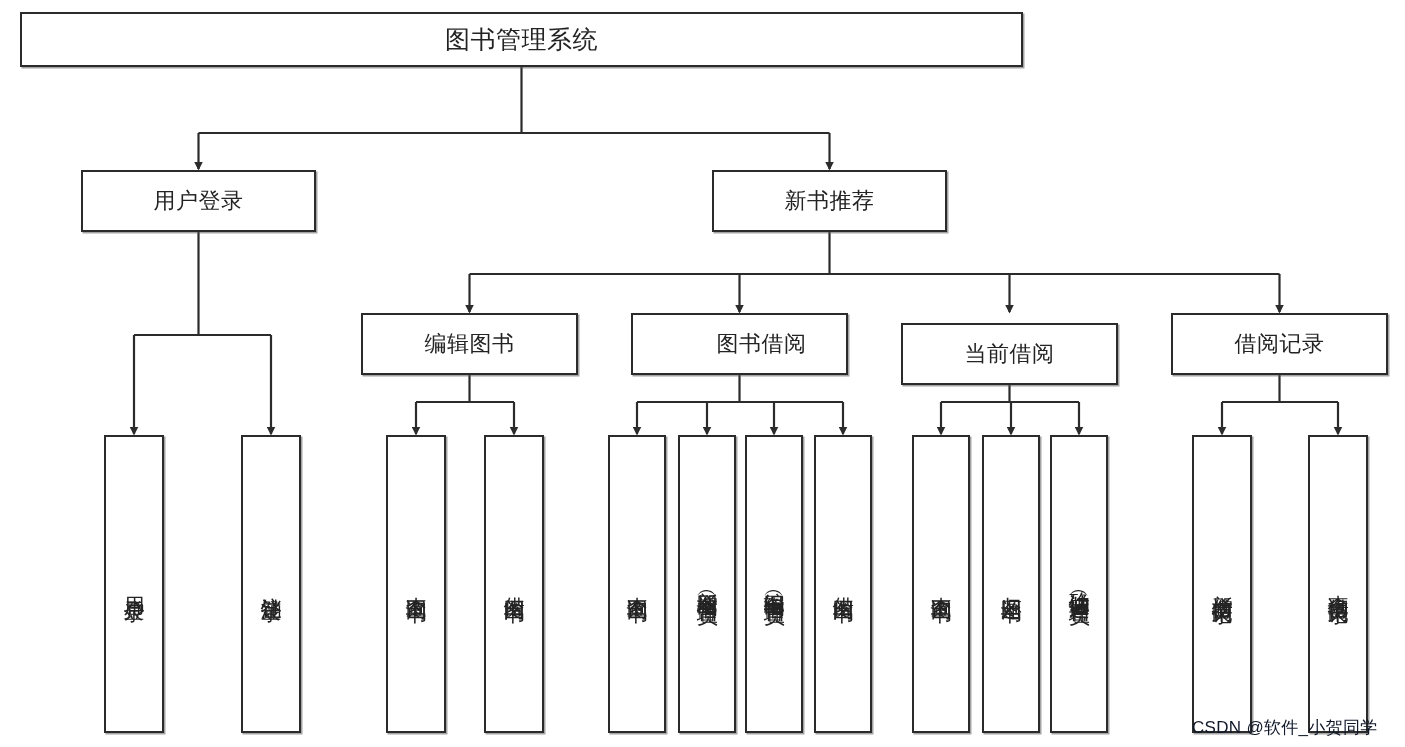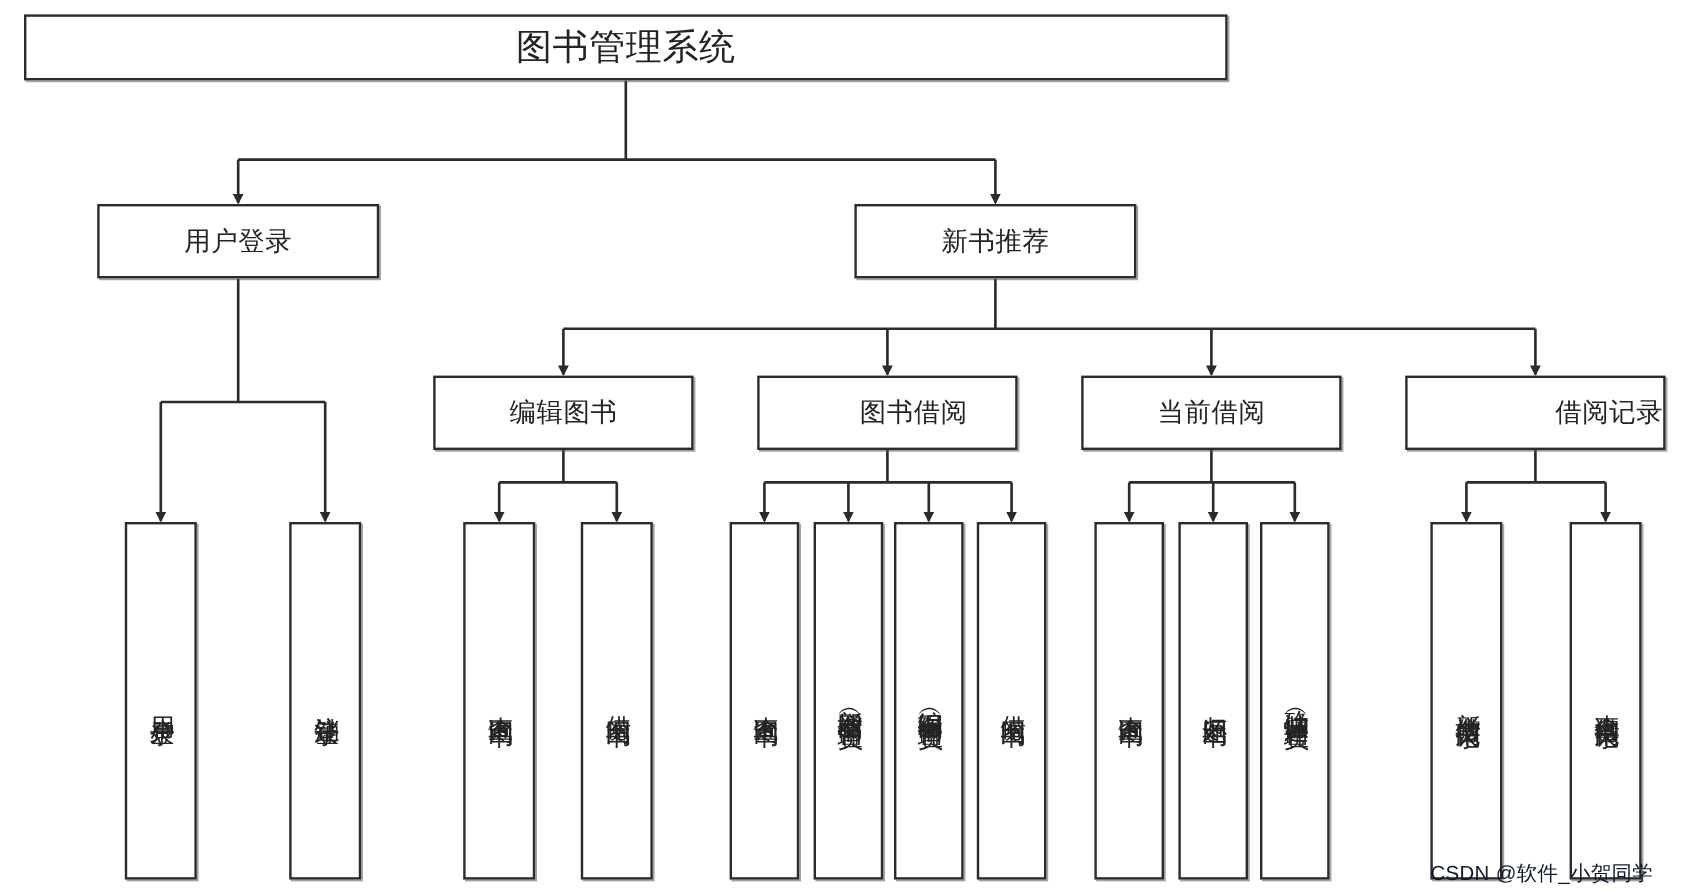--- a/index.html
+++ b/index.html
@@ -42,21 +42,21 @@
     text-align: center;
     line-height: 1.18;
     letter-spacing: 0.5px;
   }
   
   .node.horiz .node-label {
     font-size: 22px;
     white-space: nowrap;
   }
   .node.root .node-label {
-    font-size: 30px;
+    font-size: 25px;
   }
   
   .node.vert {
     align-items: center;
     justify-content: center;
   }
   .node.vert .node-label {
     writing-mode: vertical-rl;
     text-orientation: upright;
     font-size: 21px;
@@ -131,24 +131,24 @@
       </div>
       <div class="node horiz" style="left: 712px; top: 170px; width: 235px; height: 62px;">
         <span class="node-label">新书推荐</span>
       </div>
       <div class="node horiz" style="left: 361px; top: 313px; width: 217px; height: 62px;">
         <span class="node-label">编辑图书</span>
       </div>
       <div class="node horiz" style="left: 631px; top: 313px; width: 217px; height: 62px; padding-left: 44px;">
         <span class="node-label">图书借阅</span>
       </div>
-      <div class="node horiz" style="left: 901px; top: 313px; width: 217px; height: 62px;">
+      <div class="node horiz" style="left: 901px; top: 323px; width: 217px; height: 62px;">
         <span class="node-label">当前借阅</span>
       </div>
-      <div class="node horiz" style="left: 1171px; top: 313px; width: 217px; height: 62px; justify-content: flex-end;">
+      <div class="node horiz" style="left: 1171px; top: 313px; width: 217px; height: 62px;">
         <span class="node-label">借阅记录</span>
       </div>
       <div class="node vert" style="left: 104px; top: 435px; width: 60px; height: 298px;">
         <span class="node-label">用户登录</span>
       </div>
       <div class="node vert" style="left: 241px; top: 435px; width: 60px; height: 298px;">
         <span class="node-label">注销登录</span>
       </div>
       <div class="node vert" style="left: 386px; top: 435px; width: 60px; height: 298px;">
         <span class="node-label">查询图书</span>

